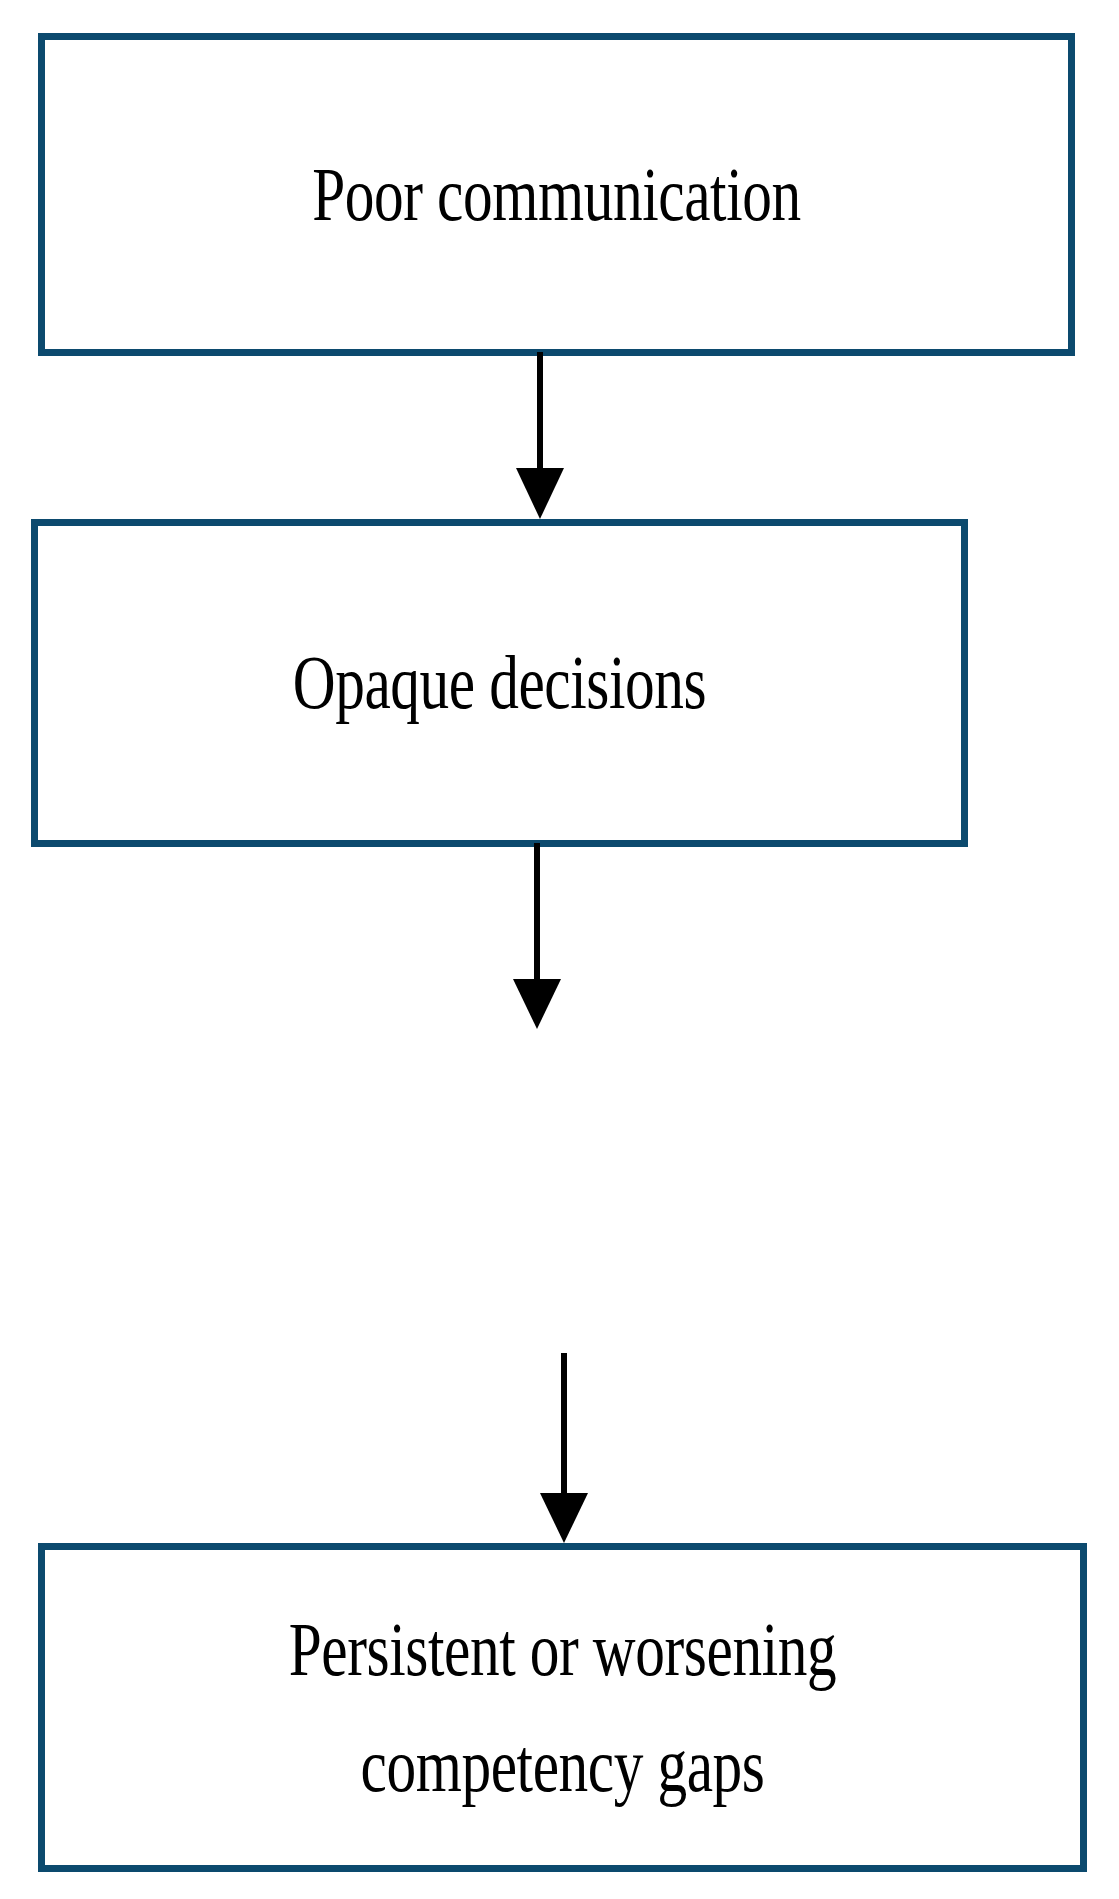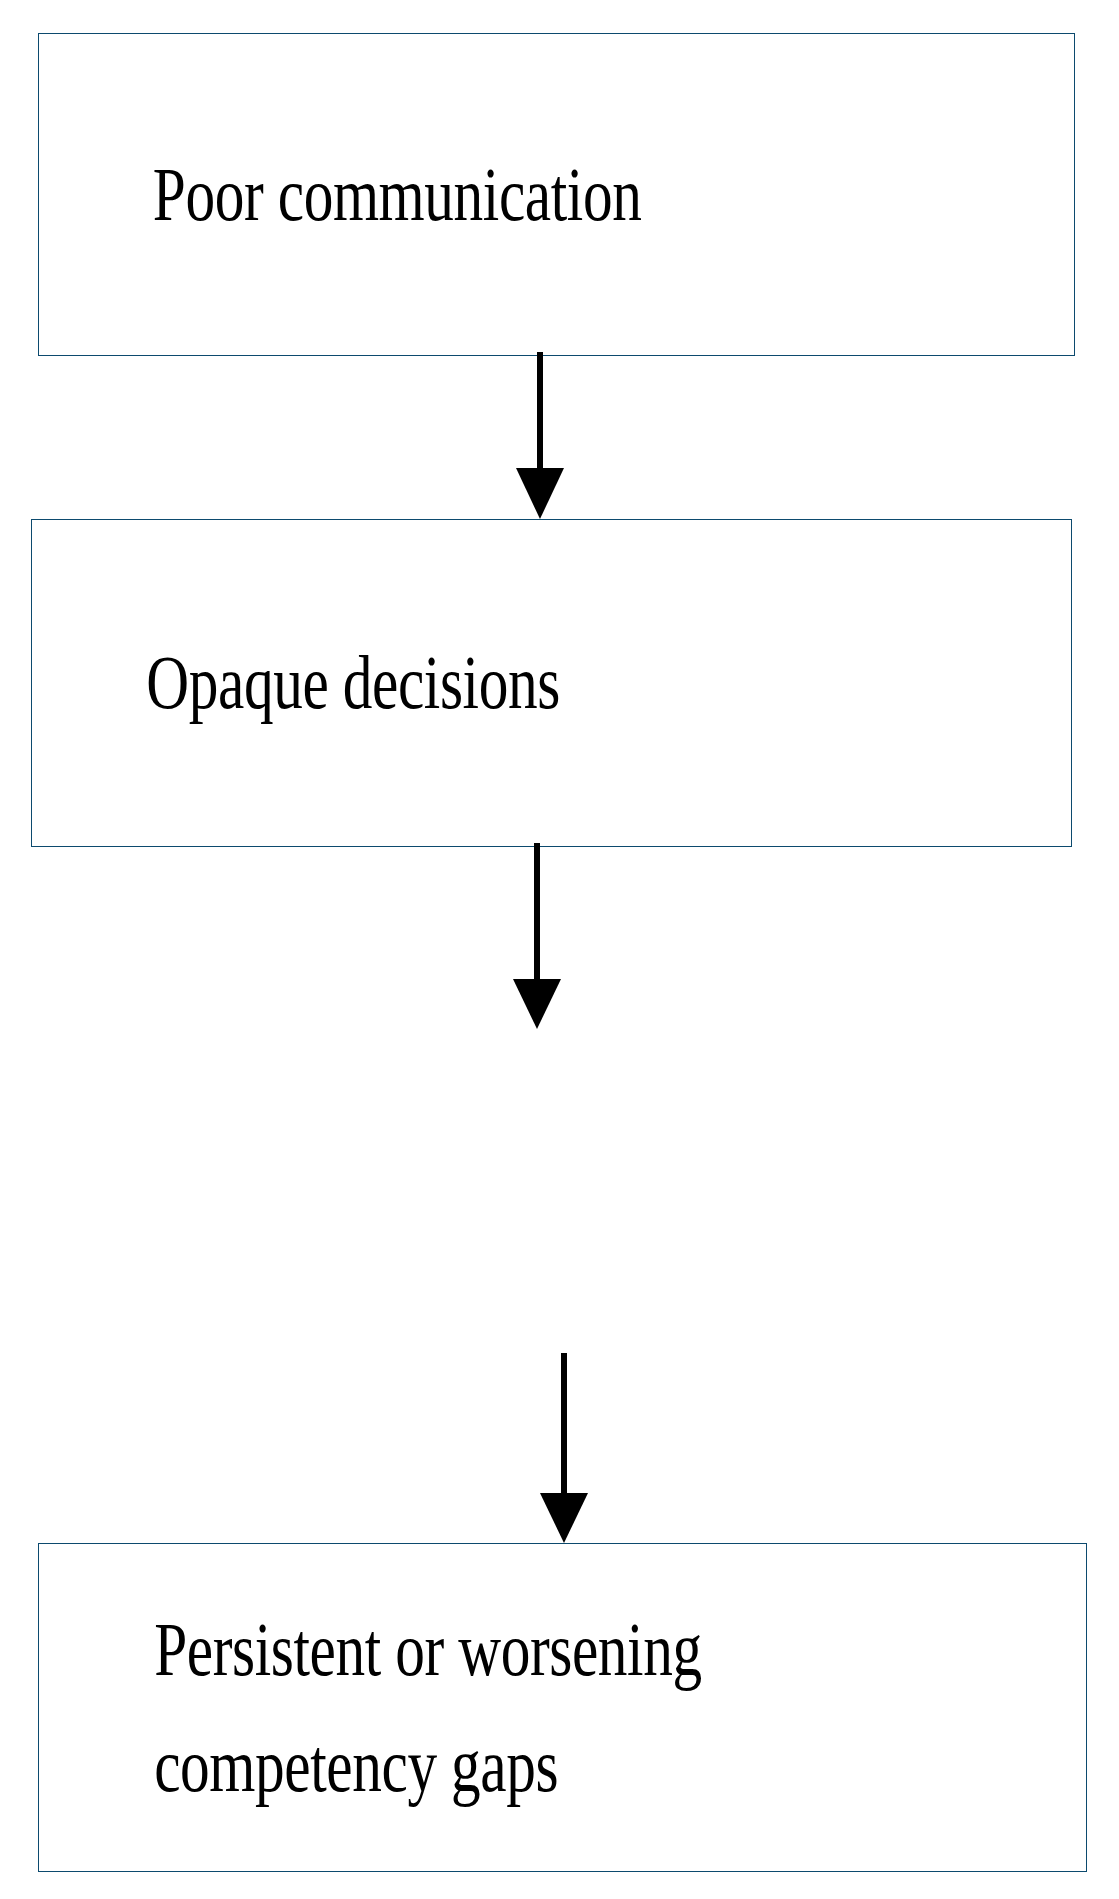--- a/index.html
+++ b/index.html
@@ -13,25 +13,25 @@
     width: 1119px;
     height: 1899px;
     background: #ffffff;
     overflow: hidden;
     font-family: "Liberation Serif", "DejaVu Serif", serif;
   }
   .node {
     position: absolute;
     box-sizing: border-box;
     background: #ffffff;
-    border: 1px solid #0c4a6e;
+    border: 7px solid #0c4a6e;
     display: flex;
     align-items: center;
     justify-content: center;
-    text-align: left;
+    text-align: center;
   }
   .node-label {
     color: #000000;
     font-family: "Liberation Serif", "DejaVu Serif", serif;
     font-weight: 400;
     font-size: 76px;
     line-height: 1.52;
     letter-spacing: -0.5px;
     transform: scaleX(0.78);
     transform-origin: center center;
@@ -56,21 +56,21 @@
     <span class="node-label">Poor communication</span>
   </div>
 
   <div class="edge" style="left:516px; top:352px; width:48px; height:171px;">
     <svg width="48" height="171" viewBox="0 0 48 171">
       <line x1="24" y1="0" x2="24" y2="120" stroke="#000000" stroke-width="6"></line>
       <polygon points="0,116 48,116 24,167" fill="#000000"></polygon>
     </svg>
   </div>
 
-  <div class="node" style="left:31px; top:519px; width:1041px; height:328px;">
+  <div class="node" style="left:31px; top:519px; width:937px; height:328px;">
     <span class="node-label">Opaque decisions</span>
   </div>
 
   <div class="edge" style="left:513px; top:843px; width:48px; height:190px;">
     <svg width="48" height="190" viewBox="0 0 48 190">
       <line x1="24" y1="0" x2="24" y2="140" stroke="#000000" stroke-width="6"></line>
       <polygon points="0,136 48,136 24,186" fill="#000000"></polygon>
     </svg>
   </div>
 

